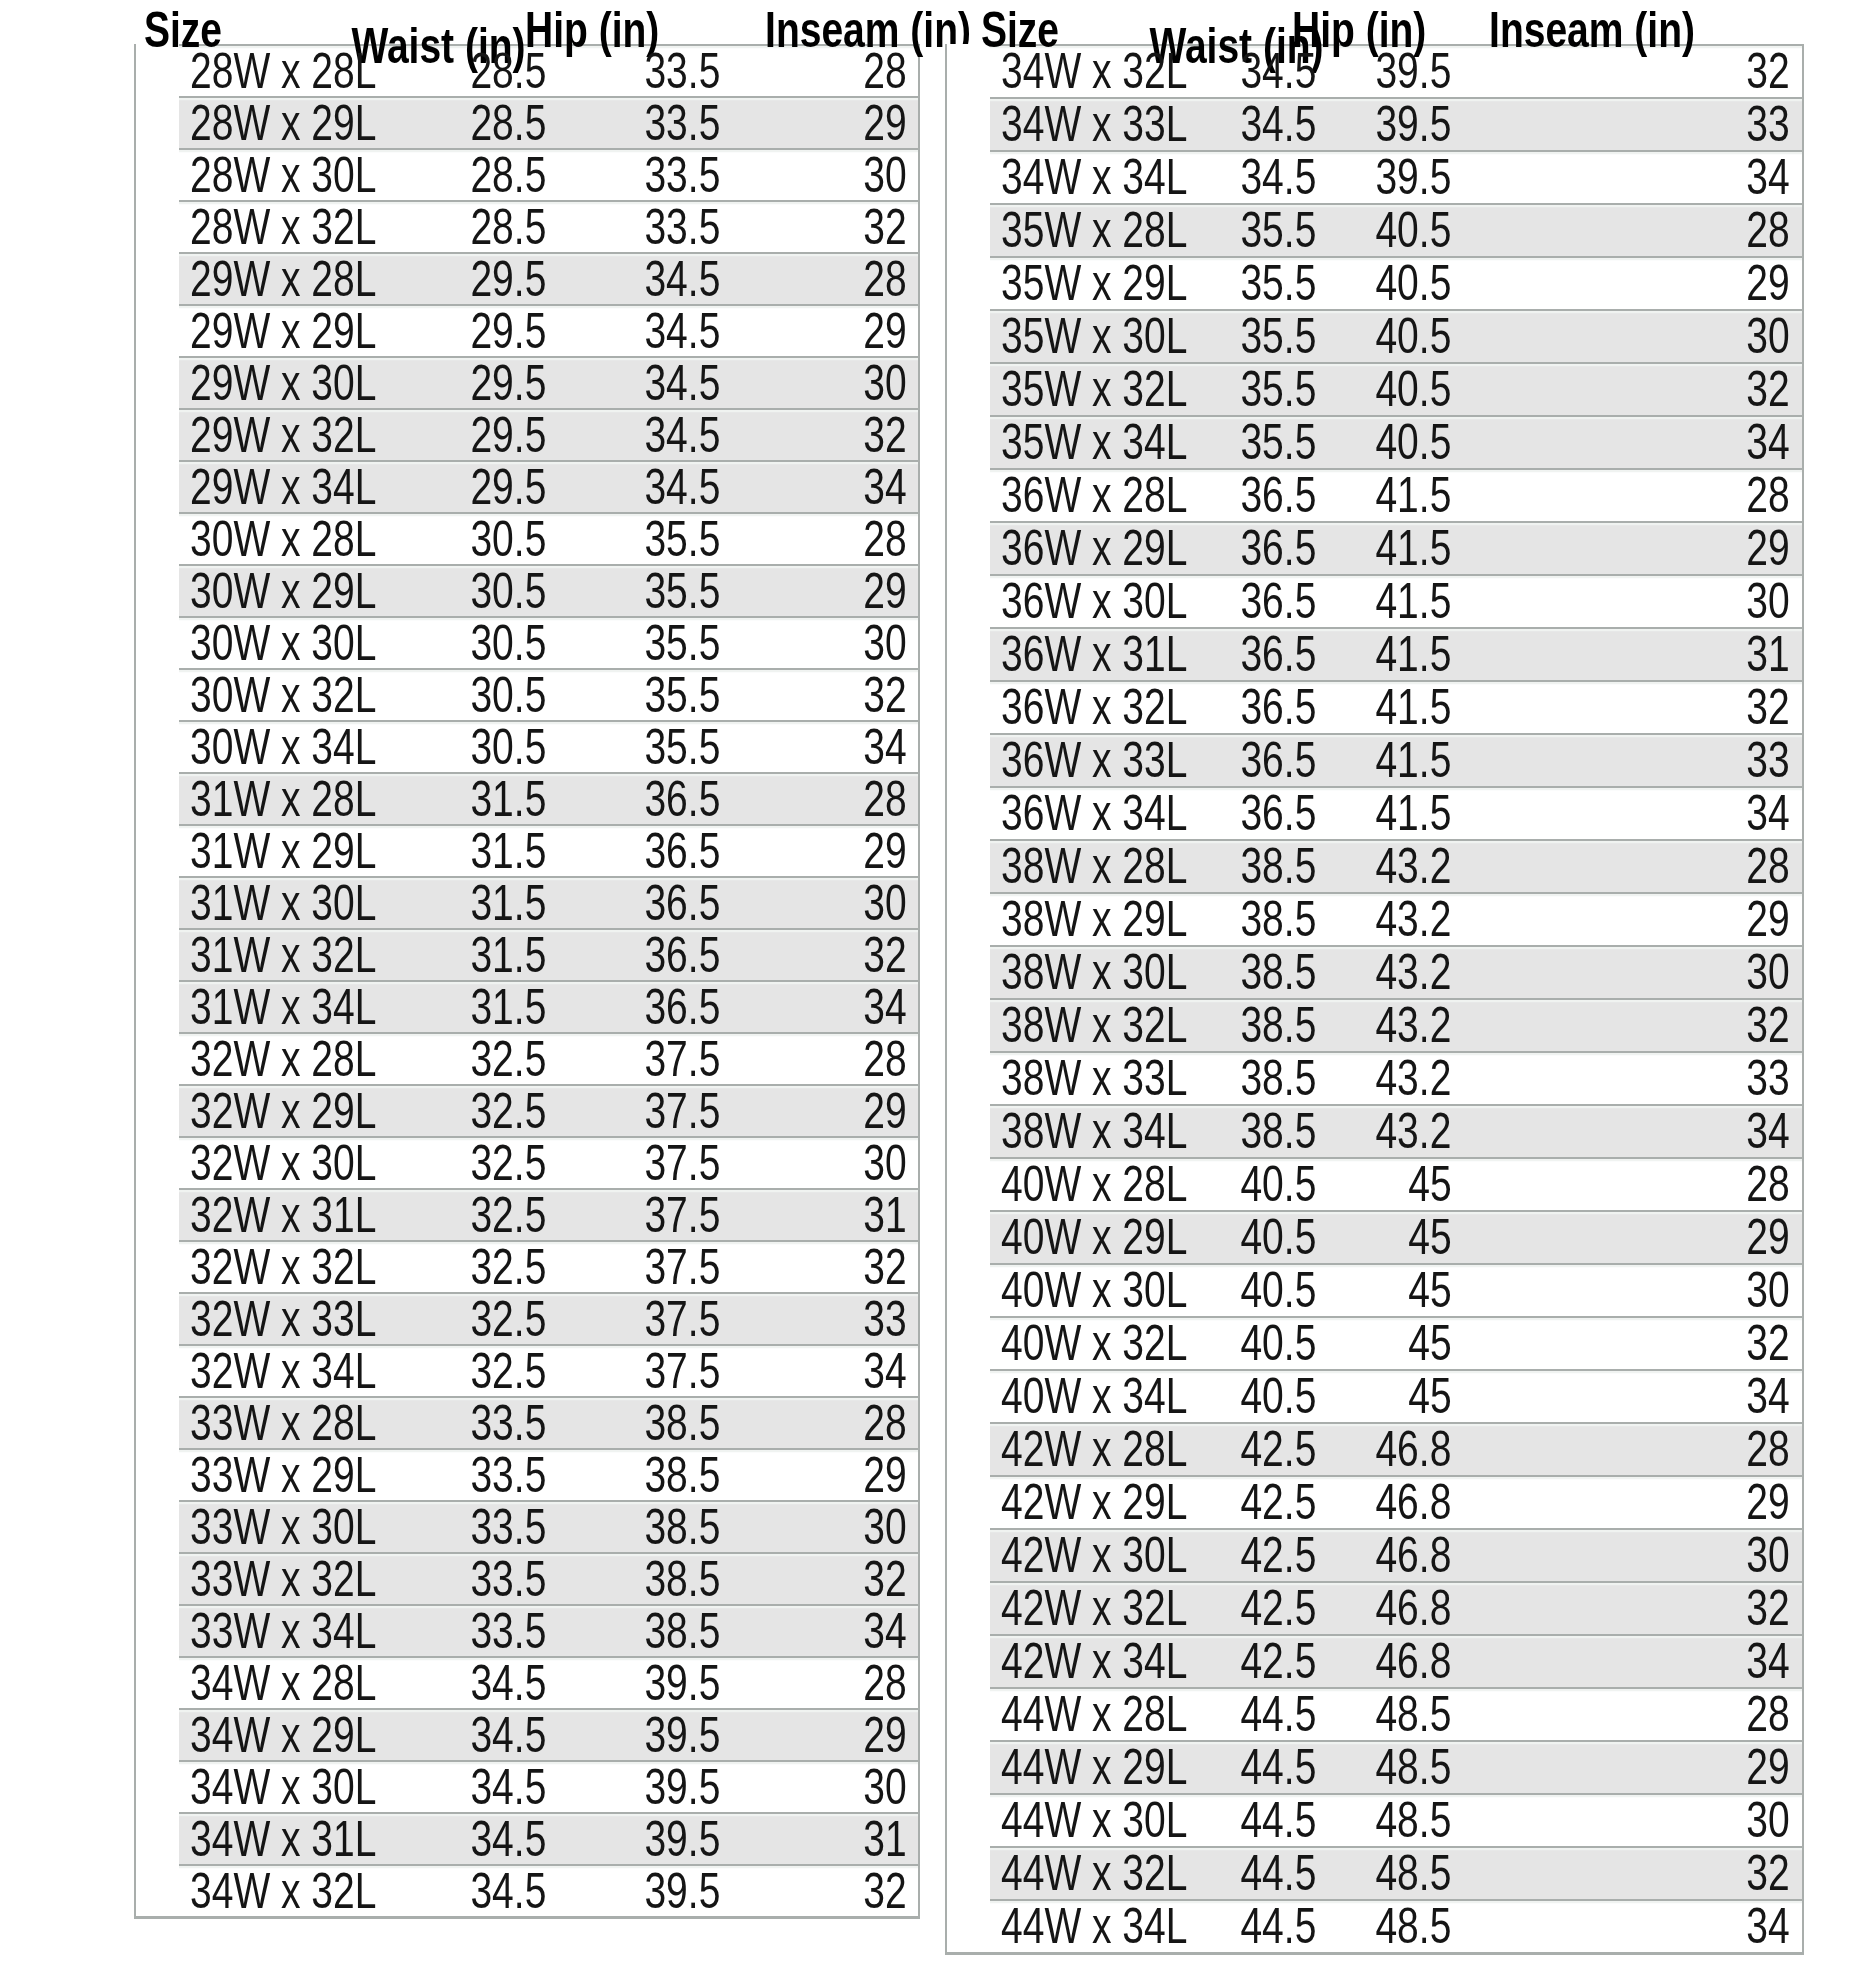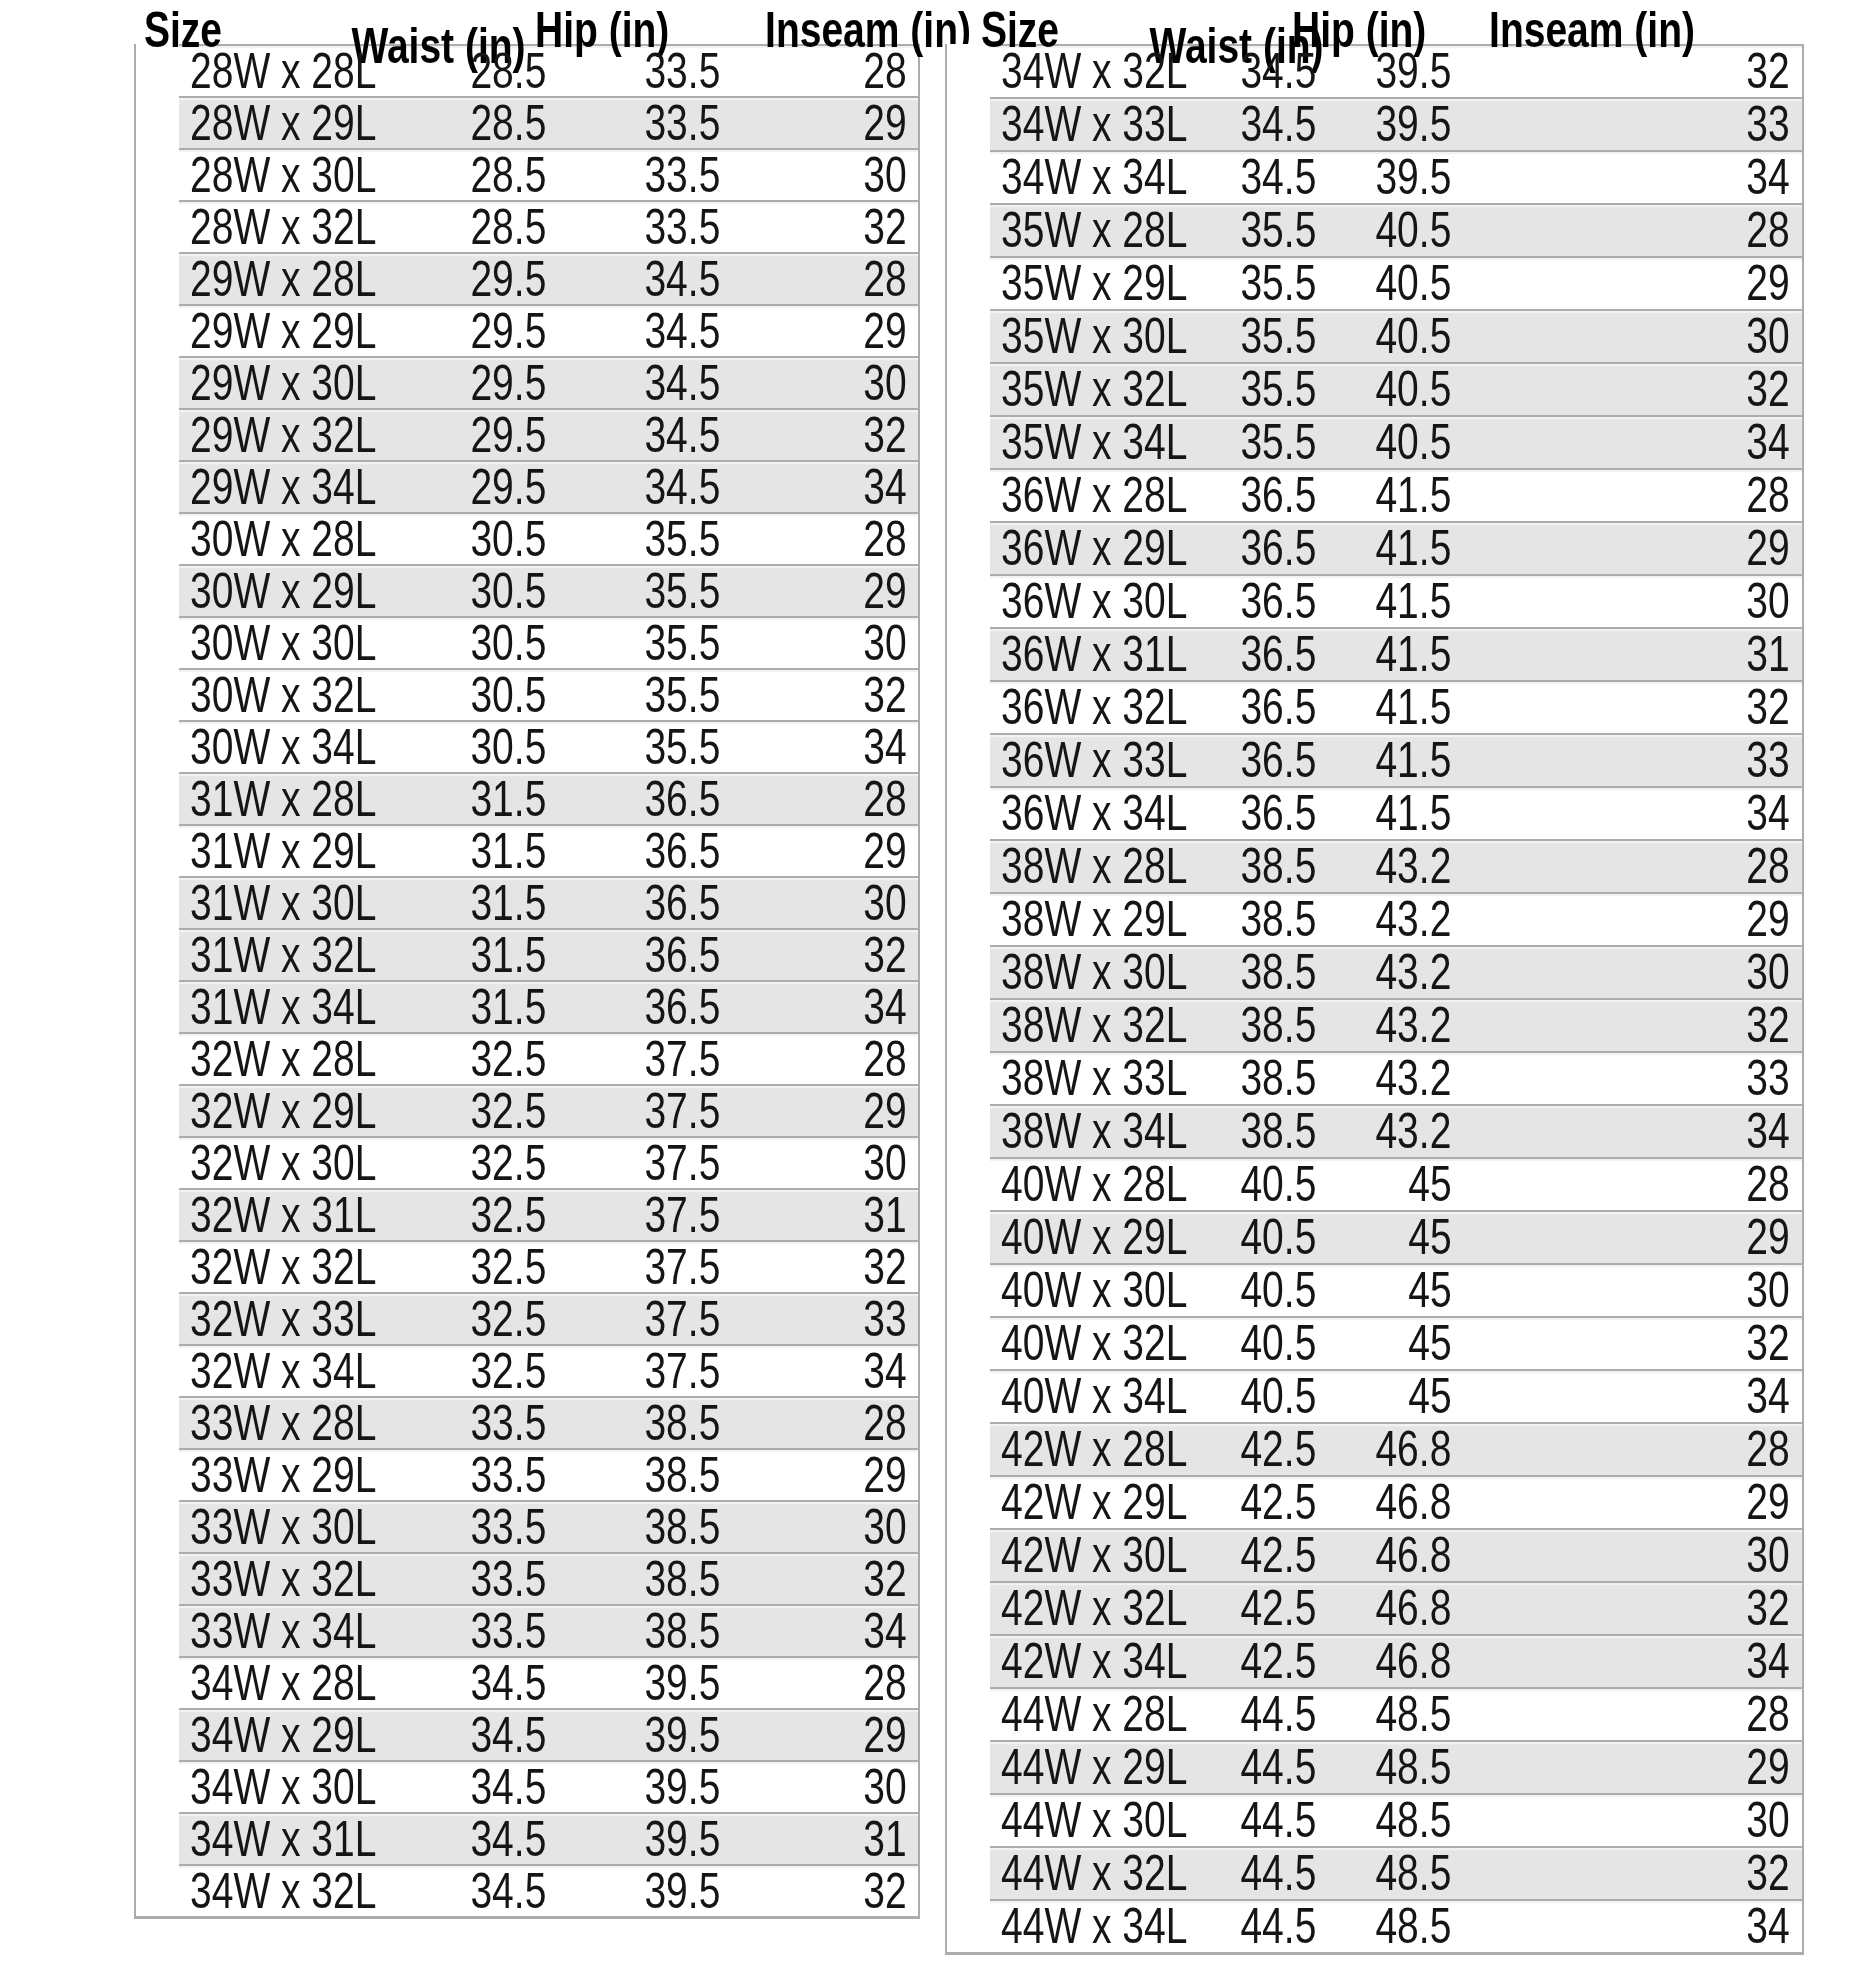--- a/index.html
+++ b/index.html
@@ -62,21 +62,21 @@
   .col-size   { text-align: left;  padding-left: 10.8px; }
   .col-waist  { text-align: right; padding-right: 5.4px; }
   .col-hip    { text-align: right; padding-right: 5.4px; }
   .col-inseam { text-align: right; padding-right: 11.2px; }
   .t-right .col-inseam { padding-right: 12.6px; }
 
   
   .thead .col-size   { padding-left: 10px; }
   .t-right .thead-row .col-size { padding-left: 36px; }
   .thead .col-waist  { text-align: left; padding-right: 0; margin-top: 16px; }
-  .thead .col-hip    { text-align: right; padding-left: 5.4px; padding-right: 0; }
+  .thead .col-hip    { text-align: left; padding-left: 5.4px; padding-right: 0; }
   .thead .col-inseam { text-align: left; padding-right: 11.2px; }
 
   
   .tt {
     display: inline-block;
     transform: scaleX(0.78);
     transform-origin: left center;
     white-space: nowrap;
   }
   .col-waist .tt, .col-hip .tt, .col-inseam .tt { transform-origin: right center; }

